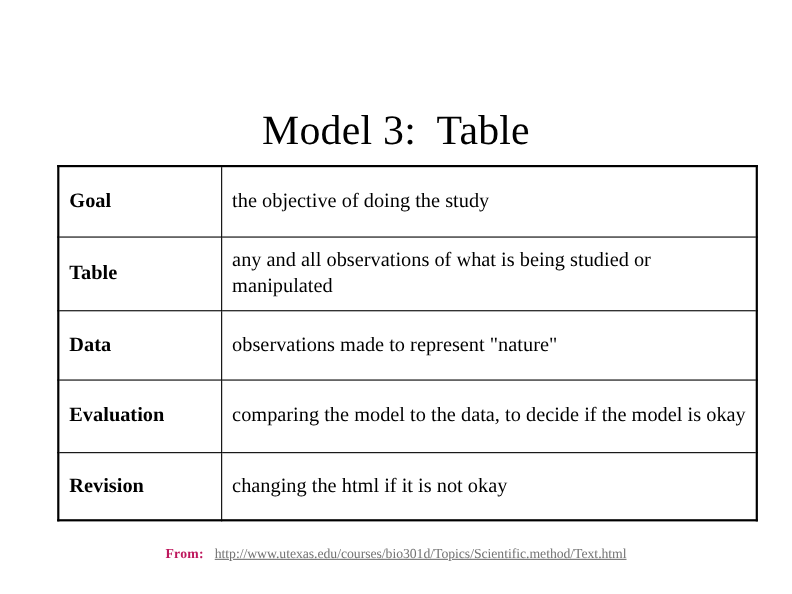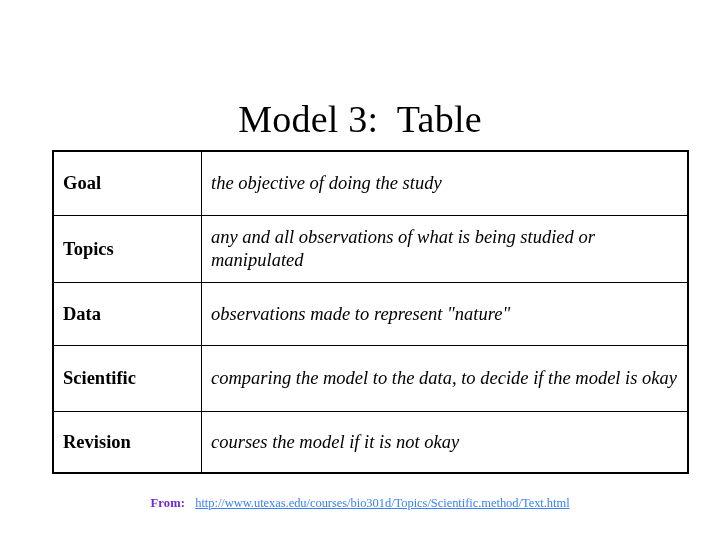--- a/index.html
+++ b/index.html
@@ -68,21 +68,20 @@
     font-weight: bold;
     white-space: nowrap;
   }
   td.def-cell {
     width: 476px;
     padding-left: 8px;
     padding-right: 2px;
   }
   .def-text {
     display: block;
-    font-style: italic;
   }
 
   tr.row-goal td       { height: 63px; border-radius: 15px; }
   tr.row-model td      { height: 66px; }
   tr.row-data td       { height: 62px; border-radius: 15px; }
   tr.row-evaluation td { height: 65px; }
   tr.row-revision td   { height: 60px; }
 
   
   #source-line {
@@ -90,25 +89,25 @@
     left: 0;
     top: 495px;
     width: 720px;
     text-align: center;
     font-size: 12.5px;
     line-height: 16px;
     white-space: nowrap;
   }
   #source-label {
     font-weight: bold;
-    color: #6d28d9;
+    color: #be185d;
     letter-spacing: 0.2px;
   }
   #source-url {
-    color: #3b82f6;
+    color: #737373;
     text-decoration: underline;
     letter-spacing: -0.05px;
     margin-left: 10px;
   }
 </style>
 </head>
 <body>
 
 <div id="slide">
 
@@ -118,44 +117,44 @@
     <tbody>
 
       <tr class="row-goal">
         <td class="term-cell">Goal</td>
         <td class="def-cell">
           <span class="def-text">the objective of doing the study</span>
         </td>
       </tr>
 
       <tr class="row-model">
-        <td class="term-cell">Topics</td>
+        <td class="term-cell">Table</td>
         <td class="def-cell">
           <span class="def-text">any and all observations of what is being studied or manipulated</span>
         </td>
       </tr>
 
       <tr class="row-data">
         <td class="term-cell">Data</td>
         <td class="def-cell">
           <span class="def-text">observations made to represent "nature"</span>
         </td>
       </tr>
 
       <tr class="row-evaluation">
-        <td class="term-cell">Scientific</td>
+        <td class="term-cell">Evaluation</td>
         <td class="def-cell">
           <span class="def-text">comparing the model to the data, to decide if the model is okay</span>
         </td>
       </tr>
 
       <tr class="row-revision">
         <td class="term-cell">Revision</td>
         <td class="def-cell">
-          <span class="def-text">courses the model if it is not okay</span>
+          <span class="def-text">changing the html if it is not okay</span>
         </td>
       </tr>
 
     </tbody>
   </table>
 
   <div id="source-line">
     <span id="source-label">From:</span><span id="source-url">http://www.utexas.edu/courses/bio301d/Topics/Scientific.method/Text.html</span>
   </div>
 

